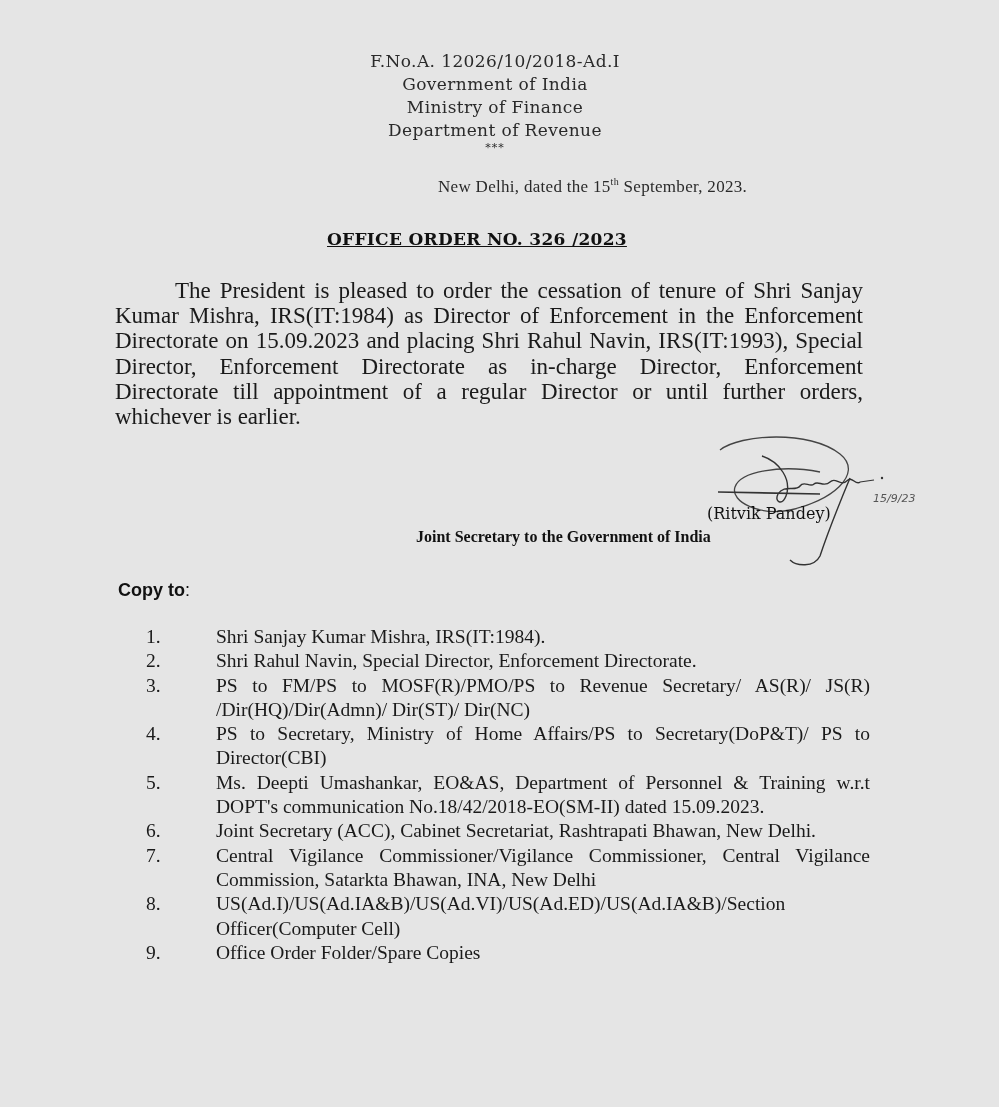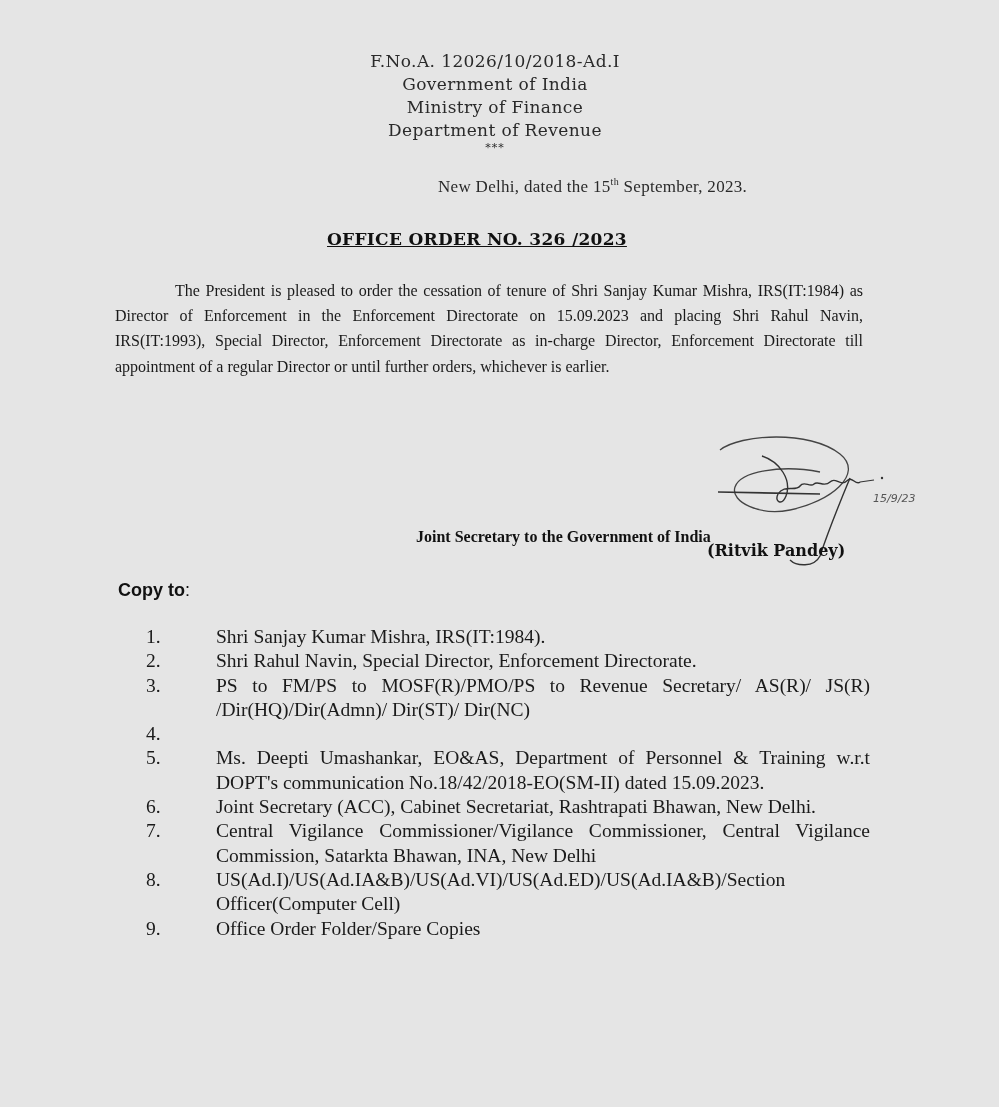--- a/index.html
+++ b/index.html
@@ -61,43 +61,42 @@
       letter-spacing: 0.3px;
       color: #111;
       white-space: nowrap;
     }
     .body-para {
       position: absolute;
       left: 115px;
       top: 278px;
       width: 748px;
       font-family: "Liberation Serif", serif;
-      font-size: 16px;
+      font-size: 23px;
       line-height: 25.2px;
       text-align: justify;
       text-indent: 60px;
       color: #1a1a1a;
     }
     .signature-svg {
       position: absolute;
       left: 700px;
       top: 432px;
       width: 250px;
       height: 140px;
     }
     .signatory-name {
       position: absolute;
       left: 707px;
       top: 504px;
       font-family: "DejaVu Serif", serif;
-      font-weight: bold;
+      font-weight: normal;
       font-size: 16px;
       color: #111;
       white-space: nowrap;
-      margin-top: 37px;
     }
     .signatory-title {
       position: absolute;
       left: 416px;
       top: 528px;
       font-family: Liberation Serif, serif;
       font-weight: bold;
       font-size: 16px;
       color: #111;
       white-space: nowrap;
@@ -191,20 +190,21 @@
     <li>
         <span class="num">2.</span>
         <span class="txt">Shri Rahul Navin, Special Director, Enforcement Directorate.</span>
       </li>
     <li>
         <span class="num">3.</span>
         <span class="txt">PS to FM/PS to MOSF(R)/PMO/PS to Revenue Secretary/ AS(R)/ JS(R) /Dir(HQ)/Dir(Admn)/ Dir(ST)/ Dir(NC)</span>
       </li>
     <li>
         <span class="num">4.</span>
+        <span class="txt">PS to Secretary, Ministry of Home Affairs/PS to Secretary(DoP&amp;T)/ PS to Director(CBI)</span>
       </li>
     <li>
         <span class="num">5.</span>
         <span class="txt">Ms. Deepti Umashankar, EO&amp;AS, Department of Personnel &amp; Training w.r.t DOPT's communication No.18/42/2018-EO(SM-II) dated 15.09.2023.</span>
       </li>
     <li>
         <span class="num">6.</span>
         <span class="txt">Joint Secretary (ACC), Cabinet Secretariat, Rashtrapati Bhawan, New Delhi.</span>
       </li>
     <li>

